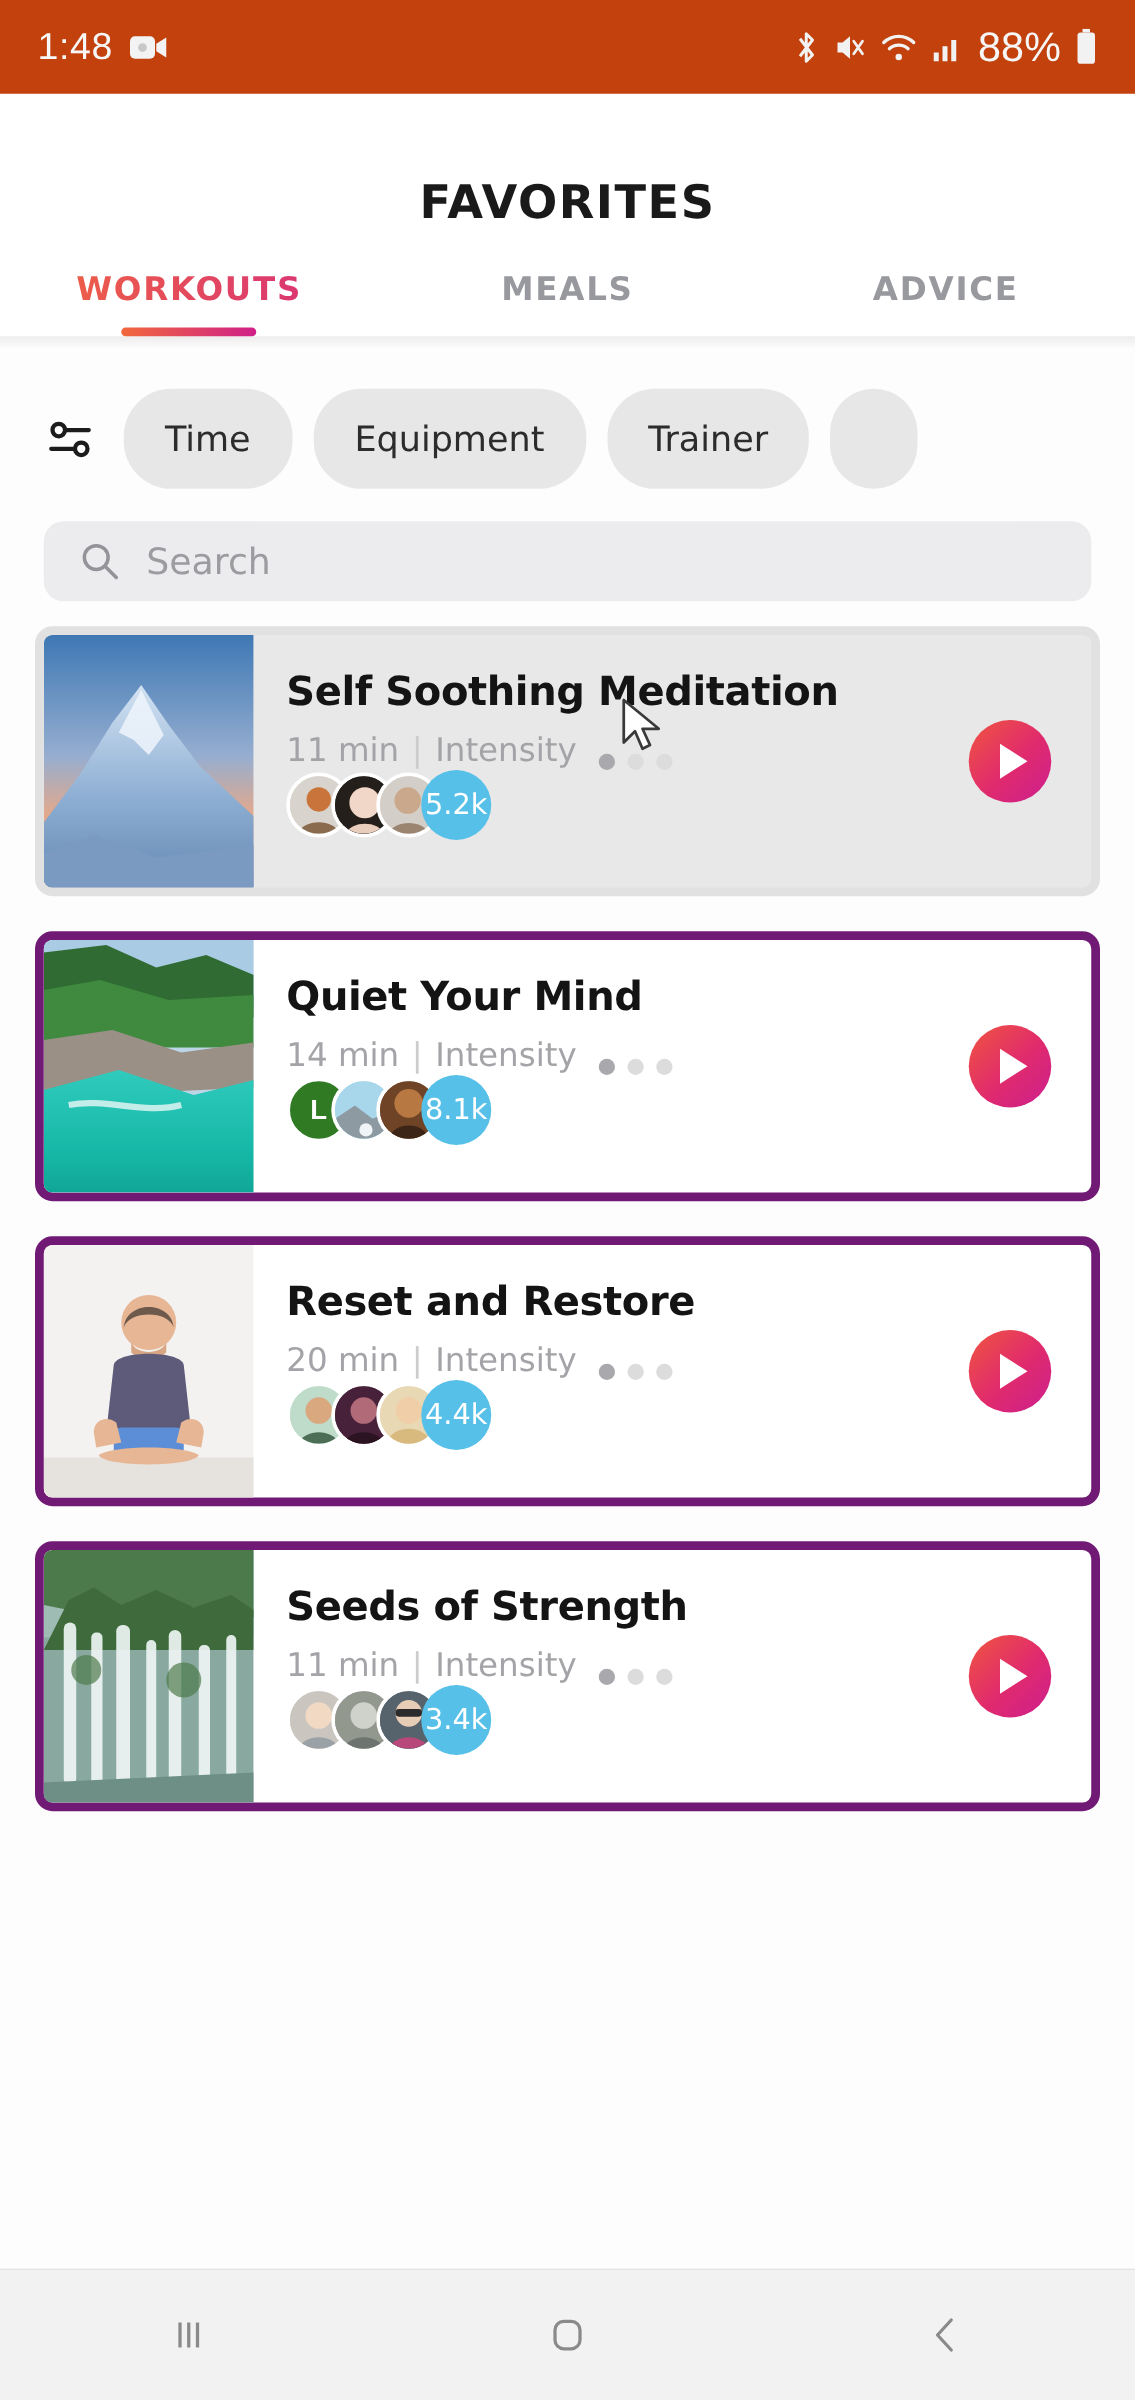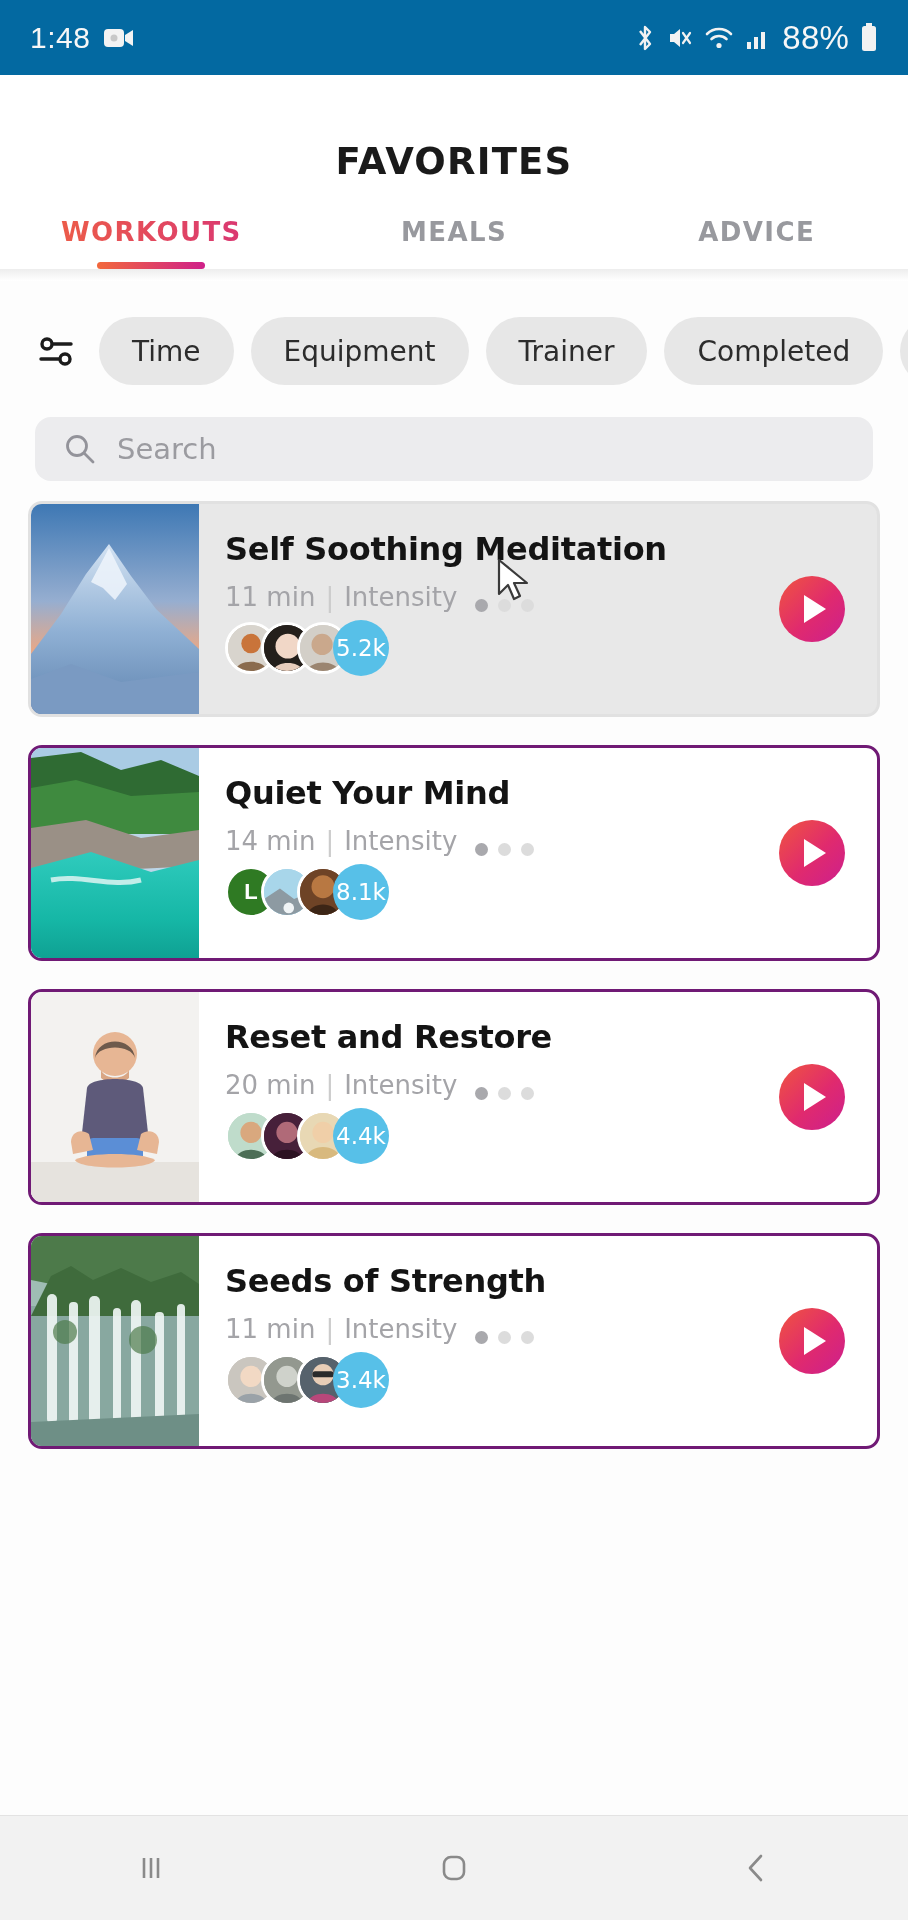--- a/index.html
+++ b/index.html
@@ -7,21 +7,21 @@
   body {
     font-family:"Liberation Sans", sans-serif;
     background:#ffffff;
     overflow:hidden;
     position:relative;
   }
 
   
   .statusbar{
     height:75px;
-    background:#0369a1;
+    background:#c2410c;
     display:flex;
     align-items:center;
     padding:0 30px;
     color:#f6f6f6;
   }
   .sb-left{ display:flex; align-items:center; gap:14px; }
   .sb-time{ font-size:30px; letter-spacing:.5px; color:#f7f7f7; }
   .sb-right{ margin-left:auto; display:flex; align-items:center; gap:11px; }
   .sb-batt{ font-size:33px; color:#f7f7f7; letter-spacing:.2px;}
   .ic{ display:inline-block; line-height:0; }
@@ -91,21 +91,21 @@
     gap:17px;
     padding-left:30px;
     height:96px;
     overflow:hidden;
   }
   .filter-icon{ flex:0 0 auto; width:52px; display:flex; justify-content:center; }
   .chip{
     flex:0 0 auto;
     background:#e7e7e7;
     border-radius:38px;
-    height:68px;
+    height:80px;
     display:flex; align-items:center;
     padding:0 33px;
     font-size:28px;
     color:#2c2c2c;
     font-family:"DejaVu Sans", sans-serif;
   }
 
   
   .searchwrap{ padding:18px 35px 0 35px; }
   .search{
@@ -121,21 +121,21 @@
     color:#9b9ba0;
     font-family:"DejaVu Sans", sans-serif;
   }
 
   
   .cards{ padding:20px 28px 0 28px; }
   .card{
     height:216px;
     border-radius:14px;
     background:#ffffff;
-    border:3px solid #701a75;
+    border:7px solid #701a75;
     display:flex;
     overflow:hidden;
     margin-bottom:28px;
     position:relative;
   }
   .card.hovered{
     background:#e8e8e8;
     border-color:#e1e1e1;
   }
   .thumb{
@@ -296,21 +296,20 @@
       <svg width="46" height="46" viewBox="0 0 46 46">
         <line x1="14" y1="16" x2="38" y2="16" stroke="#1c1c1c" stroke-width="3.4" stroke-linecap="round"></line>
         <circle cx="14" cy="16" r="5" fill="#ffffff" stroke="#1c1c1c" stroke-width="3.4"></circle>
         <line x1="8" y1="31" x2="32" y2="31" stroke="#1c1c1c" stroke-width="3.4" stroke-linecap="round"></line>
         <circle cx="32" cy="31" r="5" fill="#ffffff" stroke="#1c1c1c" stroke-width="3.4"></circle>
       </svg>
     </span>
     <div class="chip">Time</div>
     <div class="chip">Equipment</div>
     <div class="chip">Trainer</div>
-    <div class="chip">Completed</div>
     <div class="chip" style="width:70px;padding:0;"></div>
   </div>
 
   <div class="searchwrap">
     <div class="search">
       <span class="ic">
         <svg width="34" height="34" viewBox="0 0 34 34">
             <circle cx="14" cy="14" r="9.5" stroke="#93939a" stroke-width="2.8" fill="none"></circle>
             <line x1="21" y1="21" x2="30" y2="30" stroke="#93939a" stroke-width="2.8" stroke-linecap="round"></line>
           </svg>

